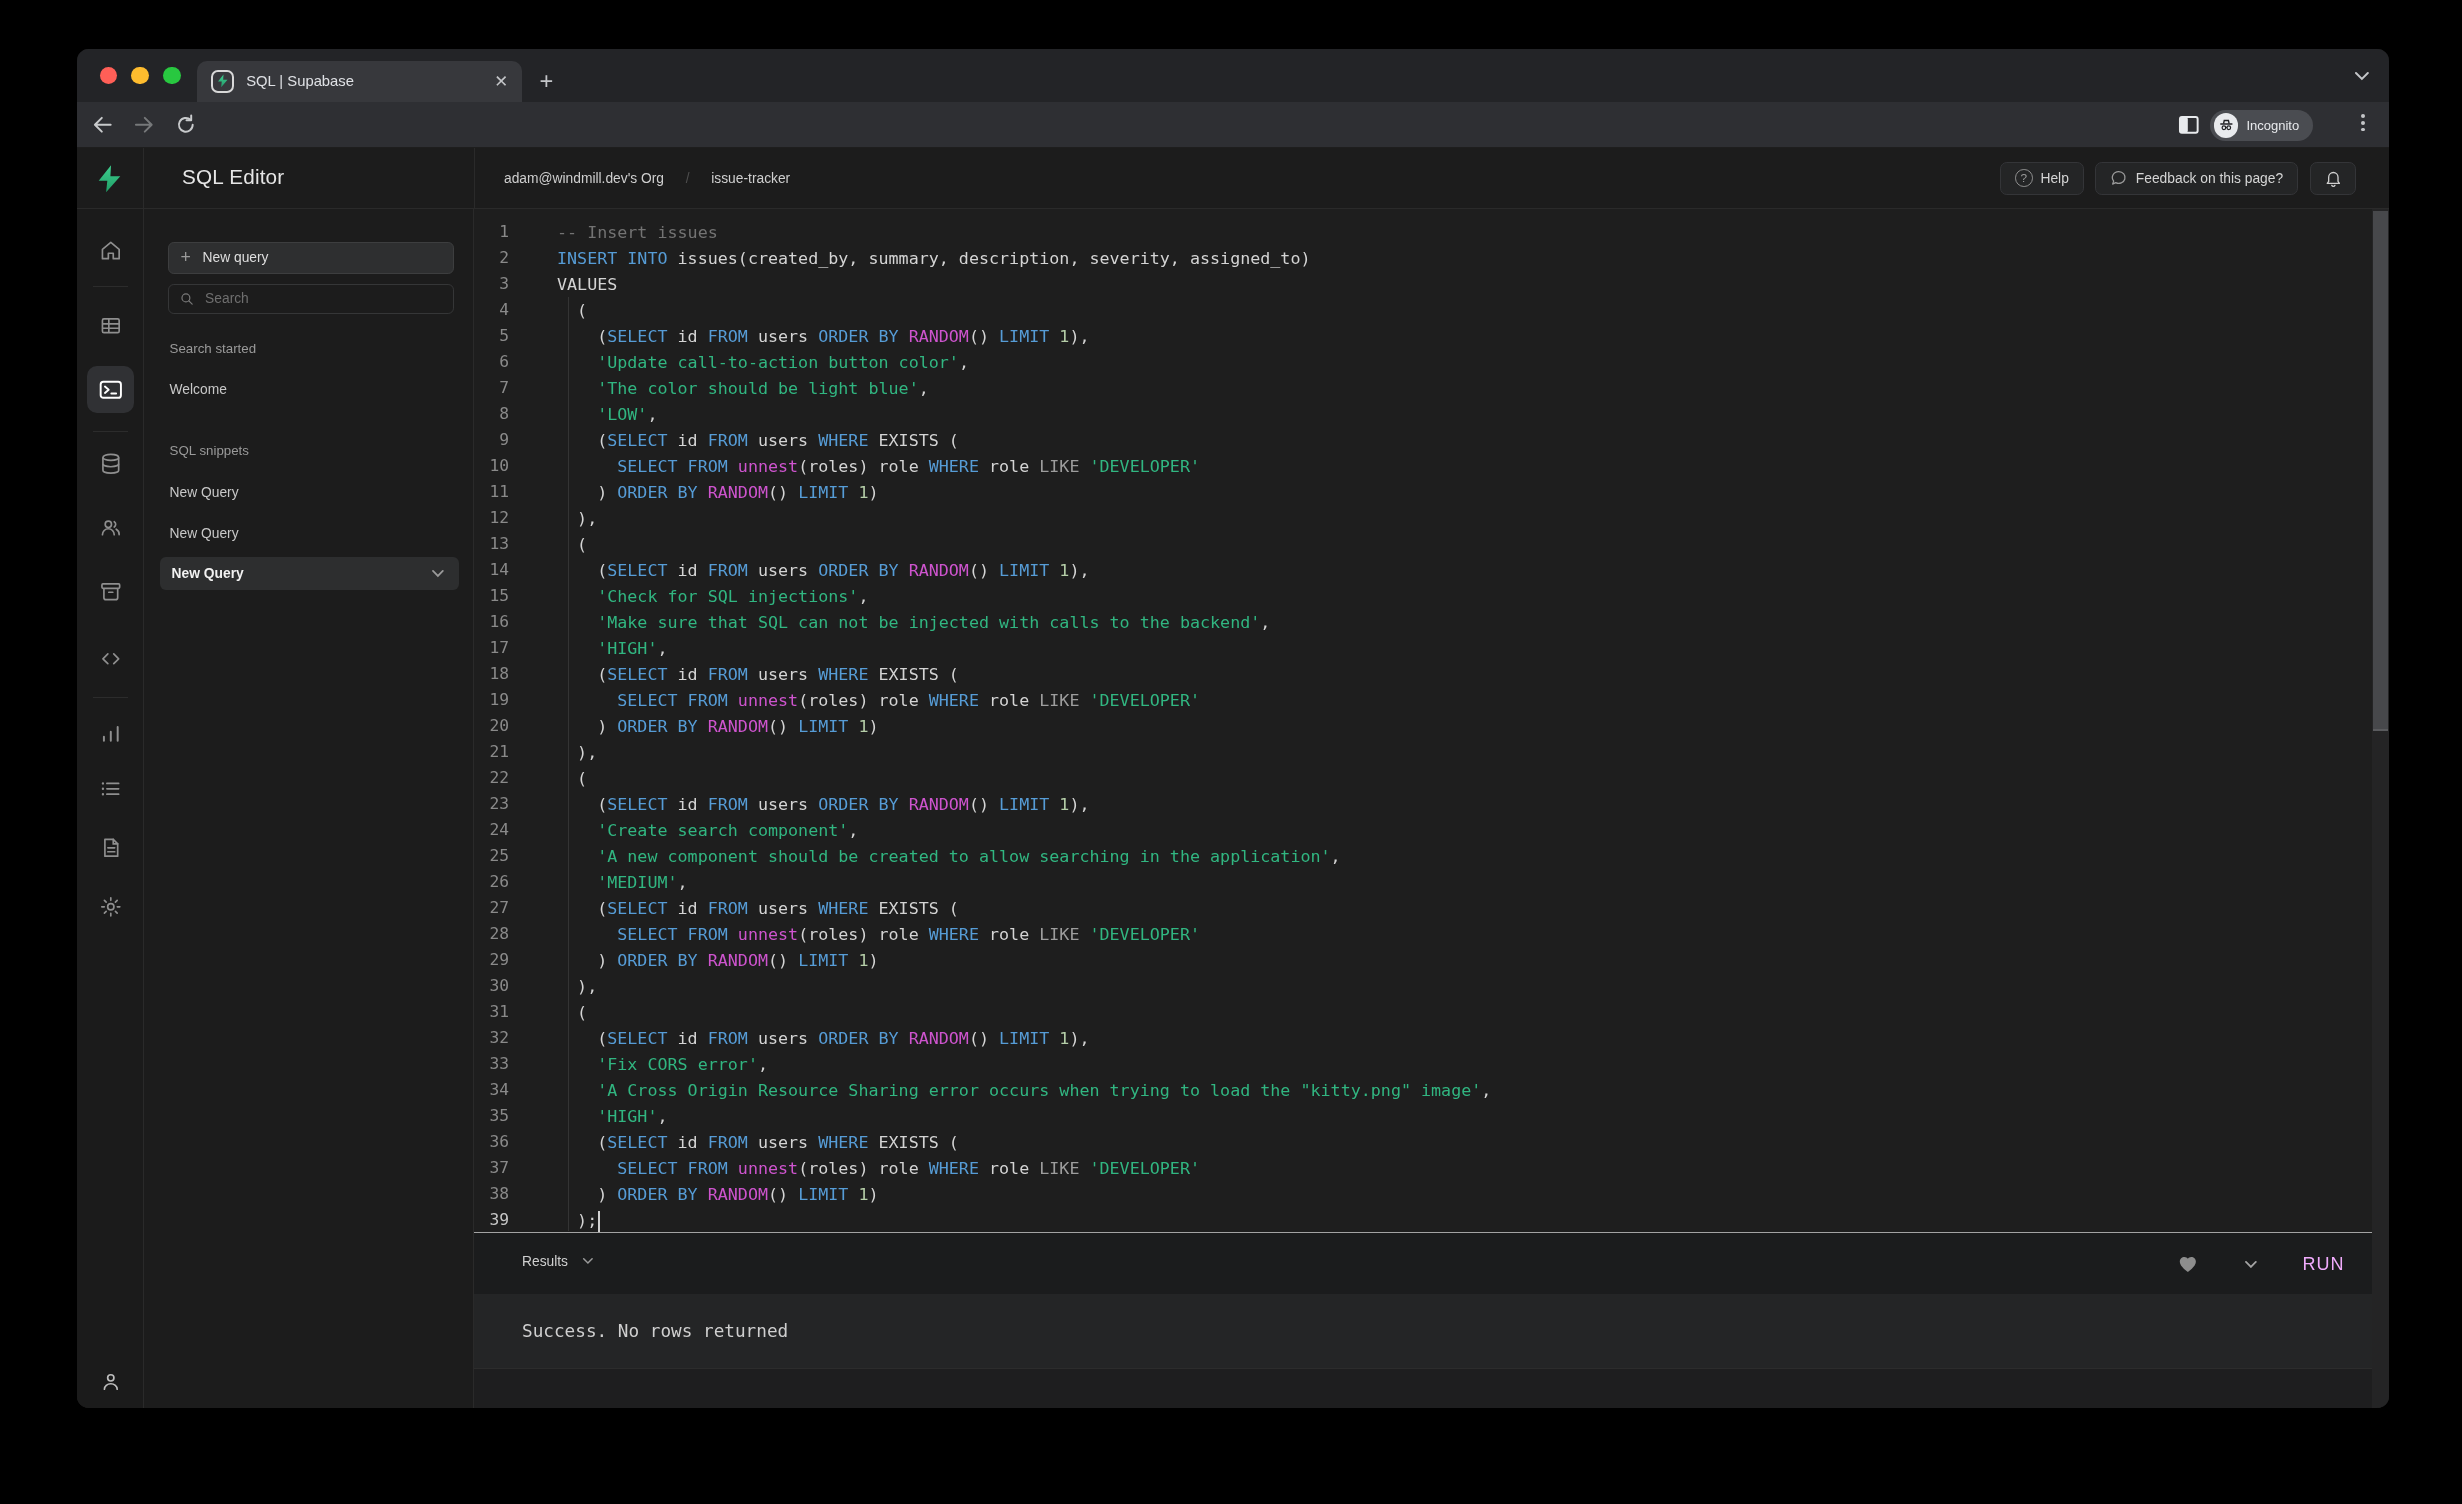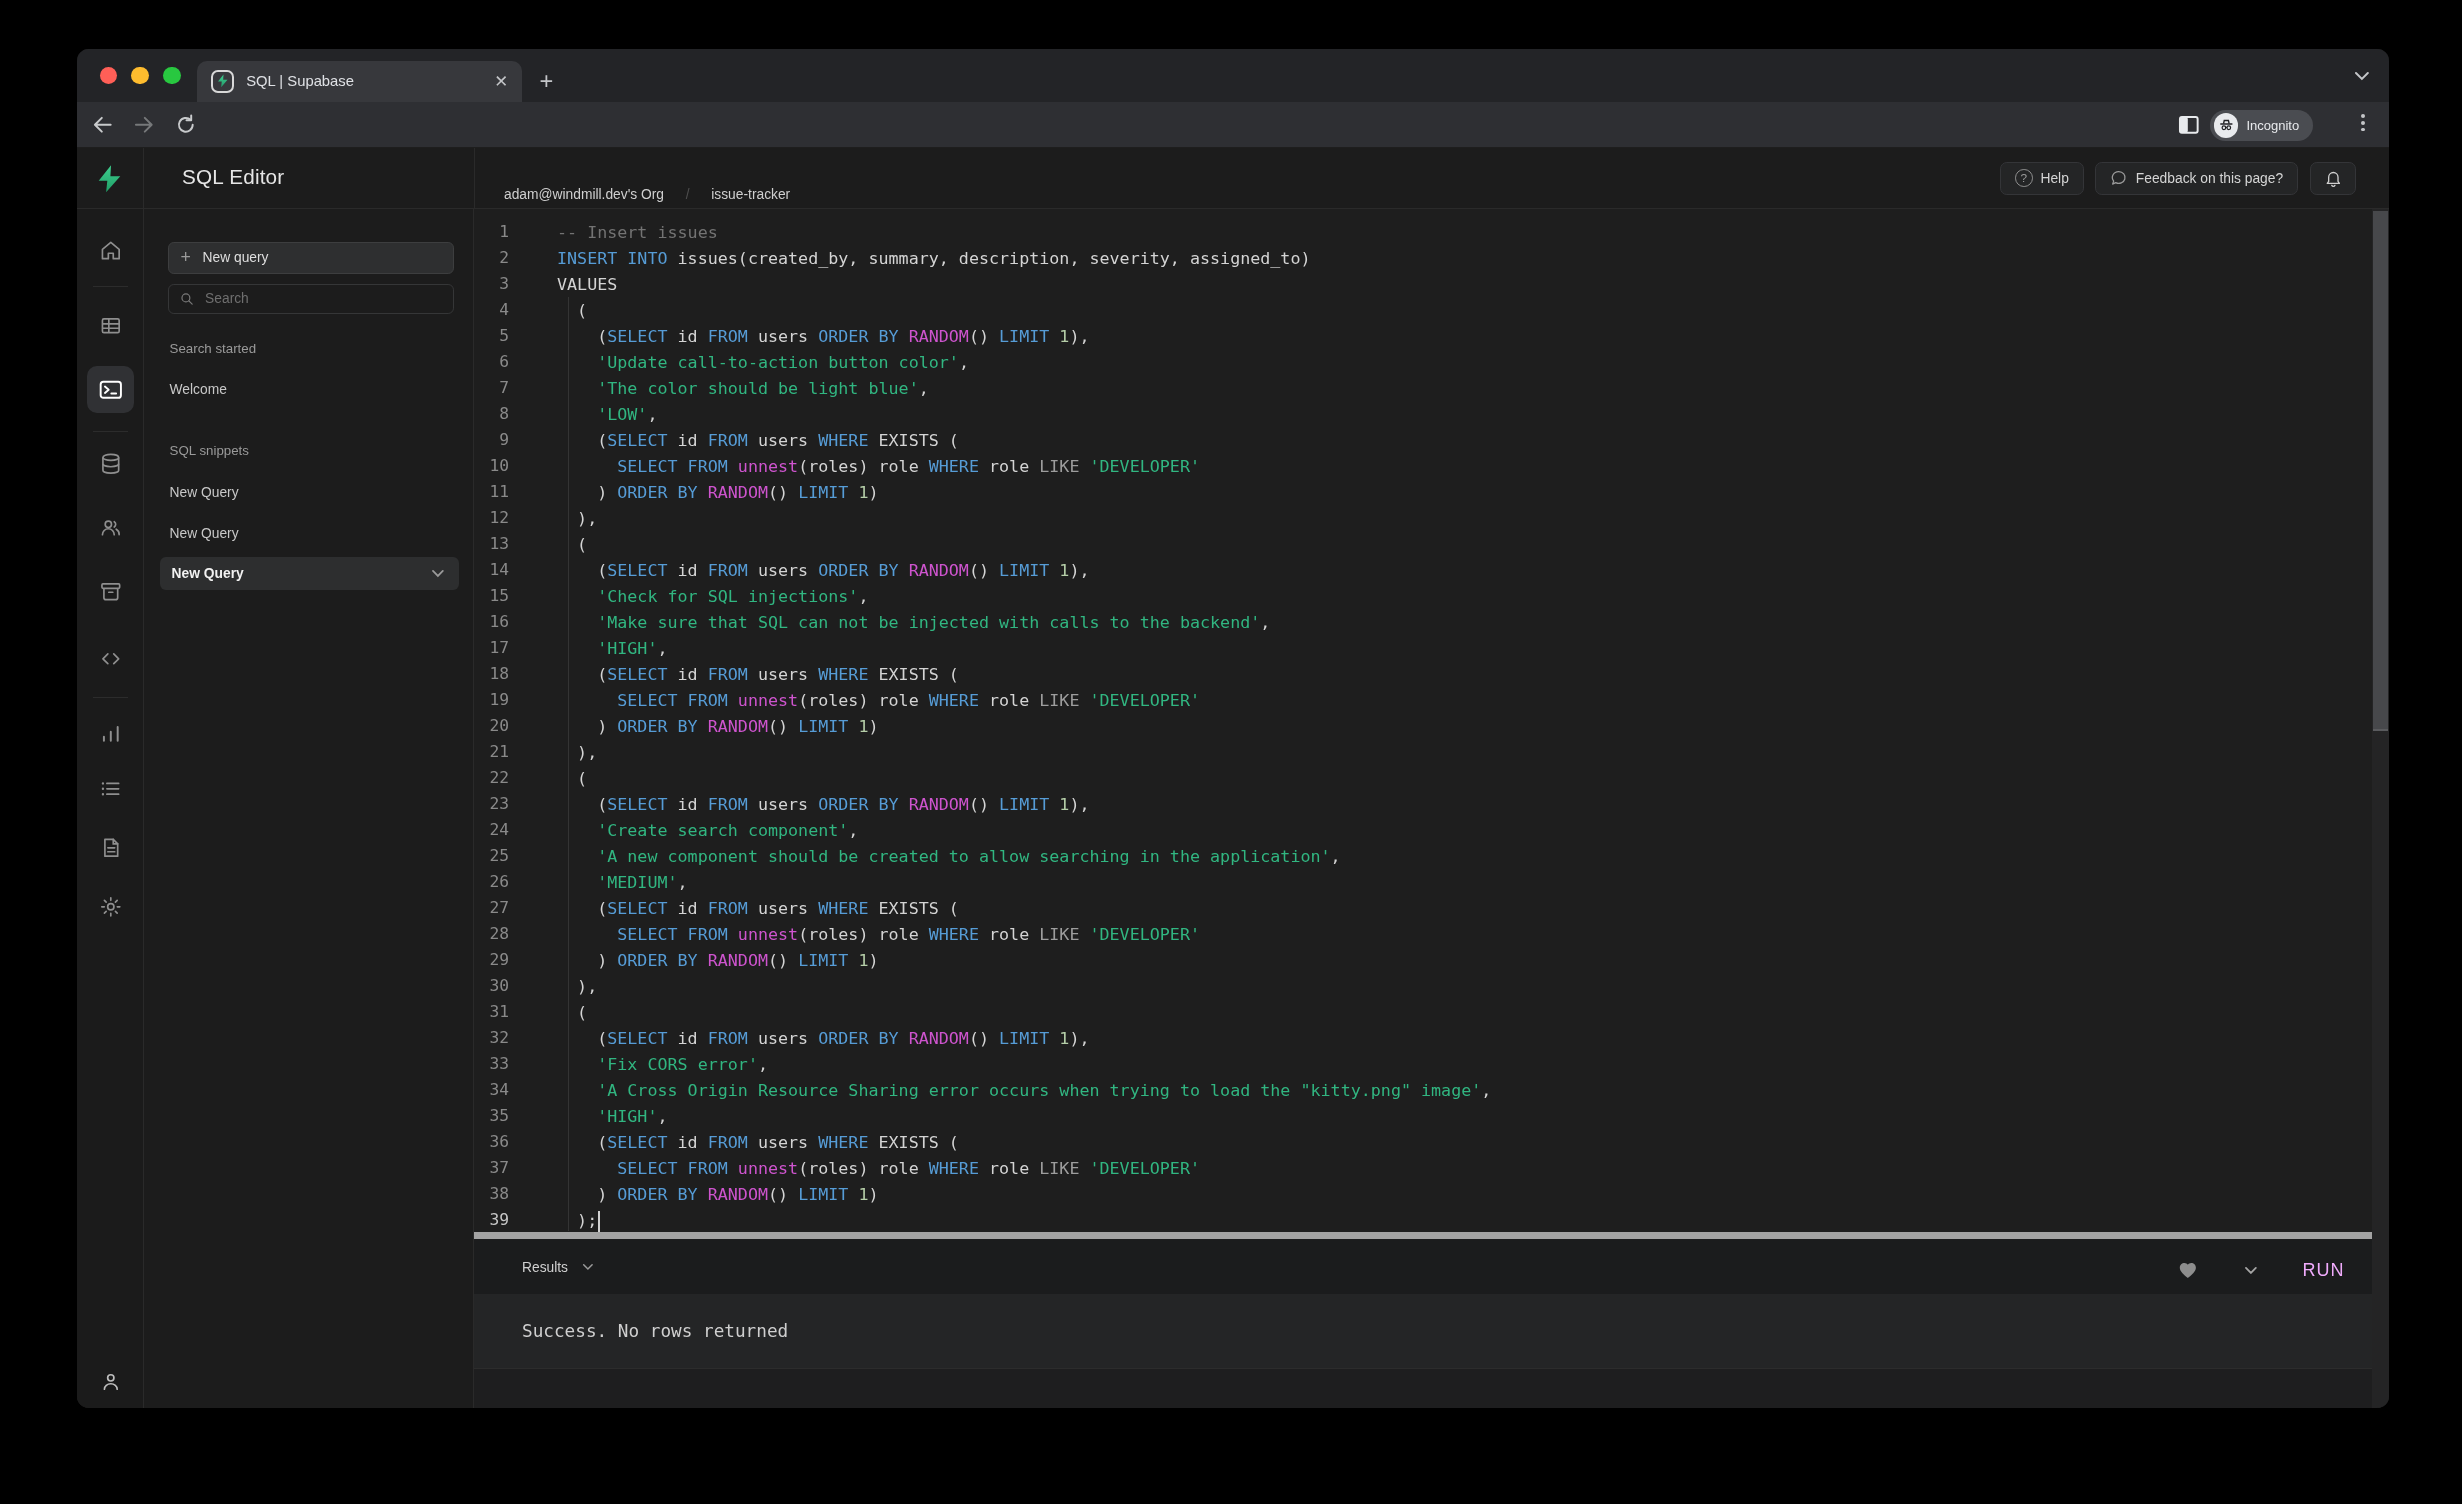--- a/index.html
+++ b/index.html
@@ -39,21 +39,21 @@
   #menu-dots { position:absolute; top:11.8px; display:flex; flex-direction:column; gap:3px; }
   #menu-dots i { width:3.9px; height:3.9px; border-radius:50%; background:#c3c5c8; }
 
   
   #app { position:absolute; left:0; top:99px; width:100%; height:1261px; background:#1c1c1c; }
   #app-header { position:absolute; left:0; top:0; width:100%; height:61px; border-bottom:1px solid #2a2a2a; }
   #logo-cell { position:absolute; left:0; top:0; width:67px; height:61px; border-right:1px solid #2a2a2a;
                display:flex; align-items:center; justify-content:center; }
   #app-title { position:absolute; left:105px; top:16.7px; font-size:20.7px; color:#e6e6e6; letter-spacing:0.2px; }
   #header-vdiv { position:absolute; left:397px; top:0; width:1px; height:61px; background:#2a2a2a; }
-  #crumbs { position:absolute; left:427px; top:16px; height:61px; display:flex; align-items:center; gap:21.7px; }
+  #crumbs { position:absolute; left:427px; top:0; height:61px; display:flex; align-items:center; gap:21.7px; }
   #crumbs .crumb { color:#cfcfcf; font-size:13.8px; }
   #crumbs .slash { color:#4f4f4f; font-size:13.8px; }
   #header-right { position:absolute; right:33px; top:13.8px; display:flex; gap:11.8px; align-items:center; }
   .hbtn { height:33px; border:1px solid #343538; background:#242526; border-radius:6.9px;
           display:flex; align-items:center; gap:7.9px; padding:0 13.8px; color:#d5d5d5; font-size:13.8px; }
   .qcircle { width:17.7px; height:17.7px; border:1.5px solid #8f8f8f; border-radius:50%; color:#9a9a9a;
              font-size:11.8px; display:flex; align-items:center; justify-content:center; }
 
   
   #rail { position:absolute; left:0; top:61px; width:67px; height:1200px; background:#1b1b1b;
@@ -88,21 +88,21 @@
   .ln { height:26px; line-height:26px; color:#8a8a8a; font-family:"DejaVu Sans Mono", monospace; font-size:16.3px; }
   .ln.active { color:#c6c6c6; }
   .cl { height:26px; line-height:26px; font-family:"DejaVu Sans Mono", monospace; font-size:16.7px; color:#d4d4d4; }
   .tk-txt { color:#d4d4d4; } .tk-kw { color:#569cd6; } .tk-fn { color:#ce54ce; }
   .tk-str { color:#31b681; } .tk-com { color:#737373; } .tk-op { color:#9d9d9d; } .tk-num { color:#b5cea8; }
   #indent-guide { position:absolute; left:94px; top:88px; width:1px; height:934px; background:#343434; }
   .caret { display:inline-block; width:2px; height:20.7px; background:#d0d0d0; vertical-align:middle; margin-left:1px; }
 
   
   #results-bar { position:absolute; left:397px; top:1084px; width:1898px; height:62px; background:#1b1c1d;
-                 border-top:7px solid #a3a3a3; }
+                 border-top:1px solid #a3a3a3; }
   #results-label { position:absolute; left:48px; top:20.7px; display:flex; gap:13.8px; align-items:center;
                    color:#d0d0d0; font-size:13.8px; }
   #results-right { position:absolute; right:27.6px; top:0; height:62px; display:flex; align-items:center; gap:45px; }
   #run-btn { color:#f0abfc; font-size:18px; font-weight:500; letter-spacing:1px; }
   #success-area { position:absolute; left:397px; top:1146px; width:1898px; height:75px; background:#242526;
                   border-bottom:1px solid #2c2c2c; display:flex; align-items:center; }
   #success-msg { margin-left:48px; color:#cfcfcf; font-size:17.7px; font-family:"DejaVu Sans Mono", monospace; }
   #bottom-filler { position:absolute; left:397px; top:1221px; width:1898px; height:39px; background:#1e1e1f; }
 
   

